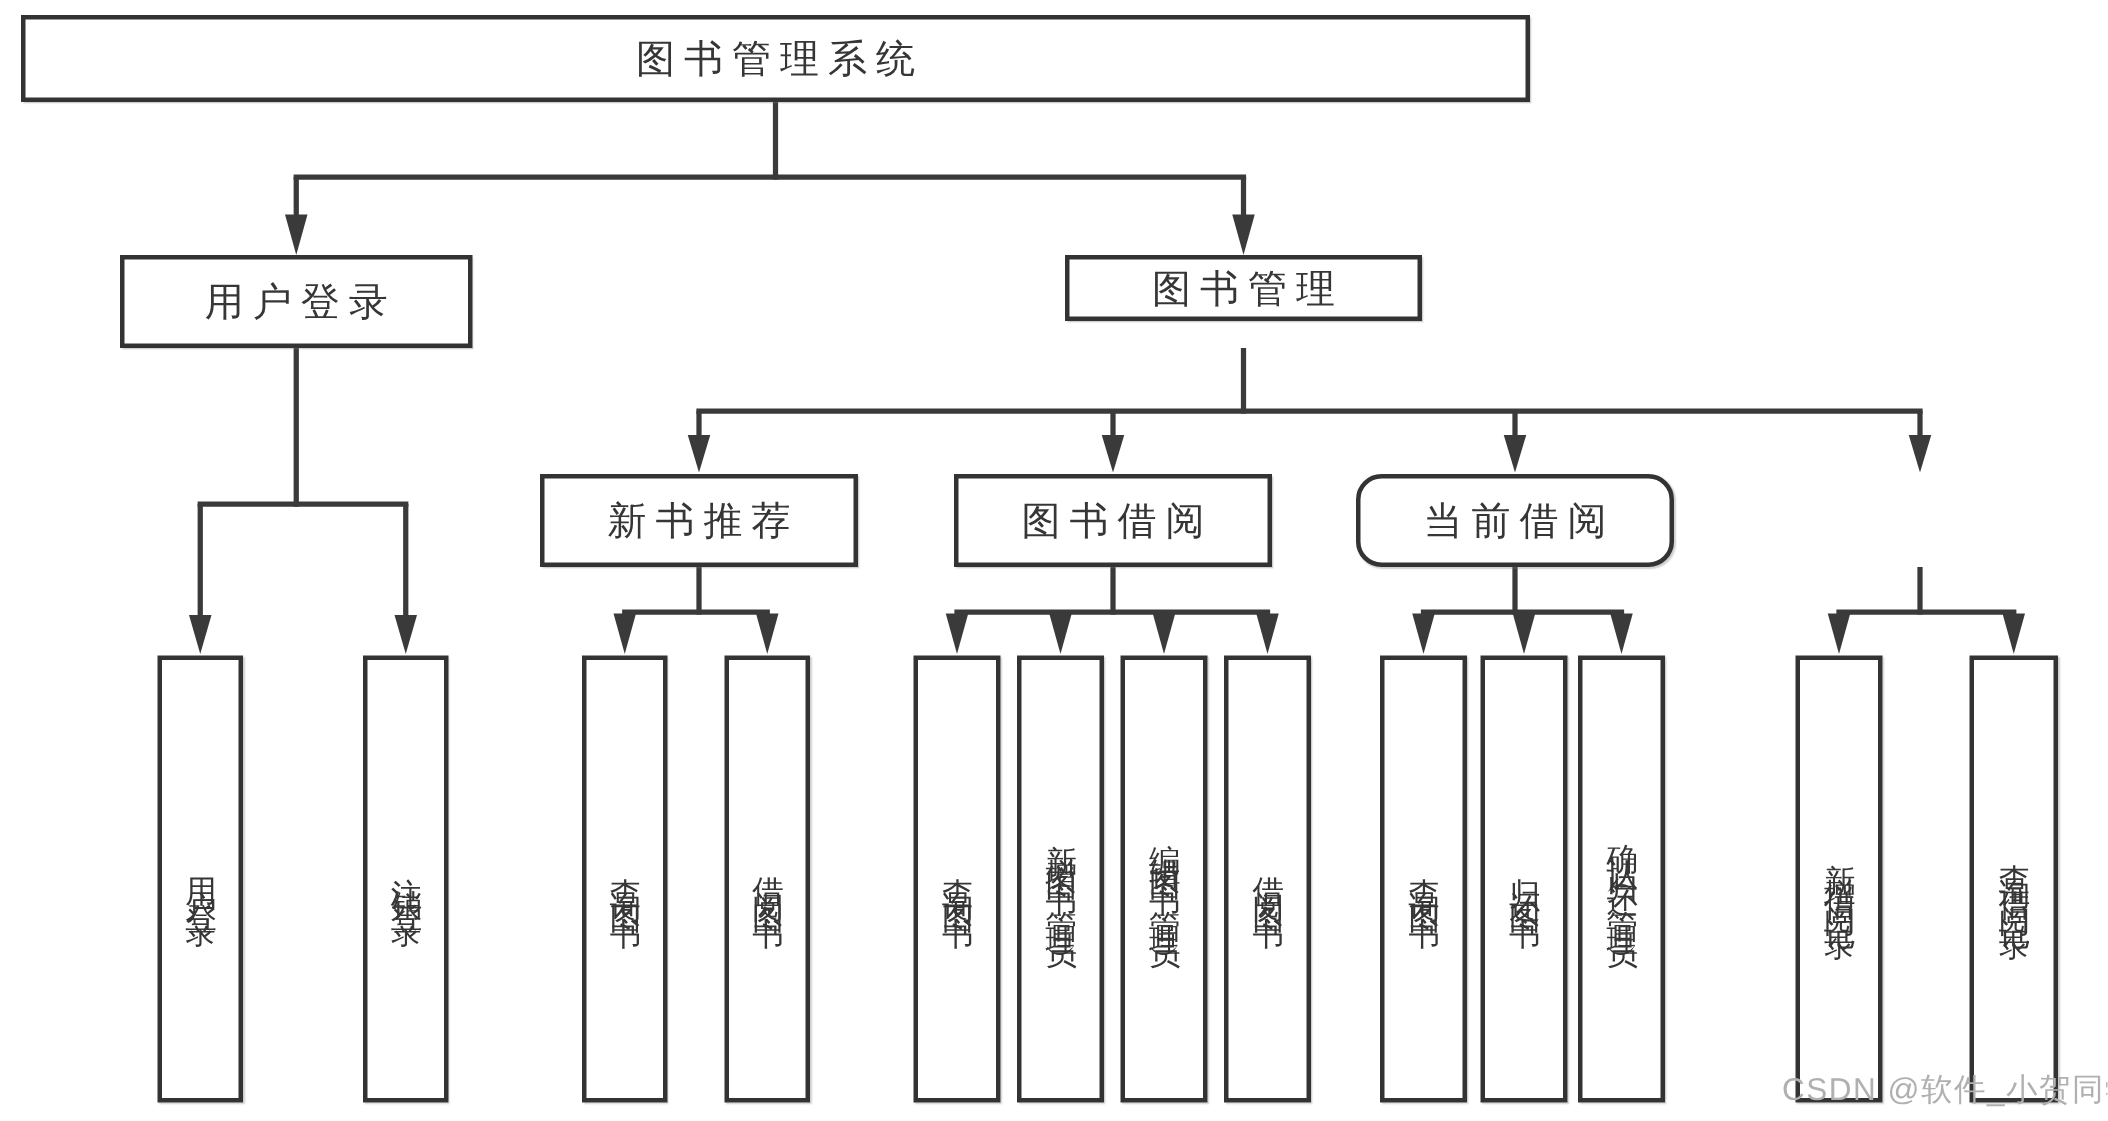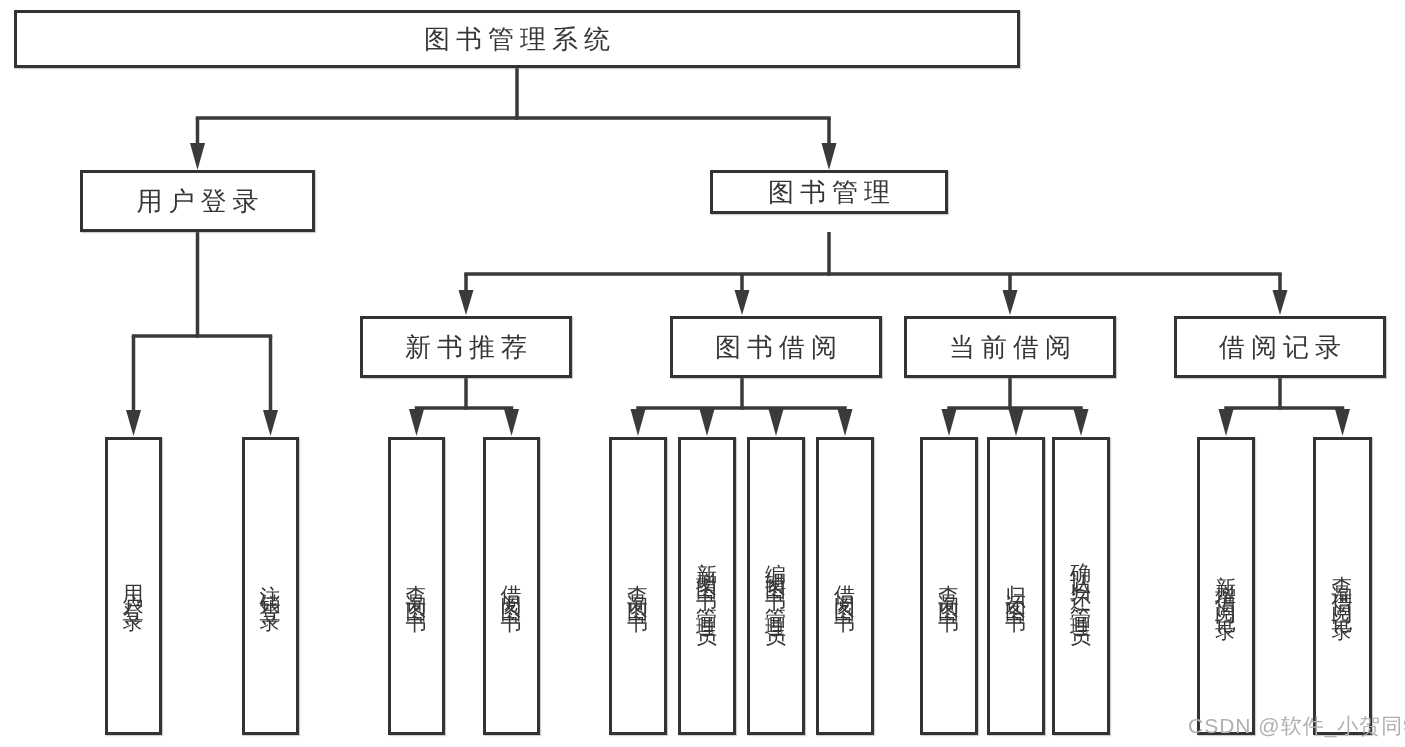--- a/index.html
+++ b/index.html
@@ -54,22 +54,22 @@
     white-space: nowrap;
   }
   
   .n-root  { left: 14px;  top: 10px;  width: 1006px; height: 58px; }
   
   .n-l2a   { left: 80px;  top: 170px; width: 235px;  height: 62px; }
   .n-l2b   { left: 710px; top: 170px; width: 238px;  height: 44px; }
   
   .n-l3    { top: 316px; width: 212px; height: 62px; }
   .n-l3a   { left: 360px; justify-content: center; }
-  .n-l3b   { left: 670px; }
-  .n-l3c   { left: 904px; }
+  .n-l3b   { left: 636px; }
+  .n-l3c   { left: 904px; border-radius: 17px; }
   .n-l3d   { left: 1174px; }
   
   .leaf    { top: 437px; height: 298px; width: 58px; }
   .n-b1 { left: 105px; width: 57px; }
   .n-b2 { left: 242px; width: 57px; }
   .n-d1 { left: 388px; width: 57px; }
   .n-d2 { left: 483px; width: 57px; }
   .n-e1 { left: 609px; }
   .n-e2 { left: 678px; }
   .n-e3 { left: 747px; }
@@ -158,23 +158,20 @@
 
   <div class="node h-node n-l3 n-l3a">
     <span>新书推荐</span>
   </div>
   <div class="node h-node n-l3 n-l3b">
     <span>图书借阅</span>
   </div>
   <div class="node h-node n-l3 n-l3c">
     <span>当前借阅</span>
   </div>
-  <div class="node h-node n-l3 n-l3d">
-    <span>借阅记录</span>
-  </div>
 
   <div class="node v-node leaf n-b1">
     <span>用户登录</span>
   </div>
   <div class="node v-node leaf n-b2">
     <span>注销登录</span>
   </div>
 
   <div class="node v-node leaf n-d1">
     <span>查询图书</span>

